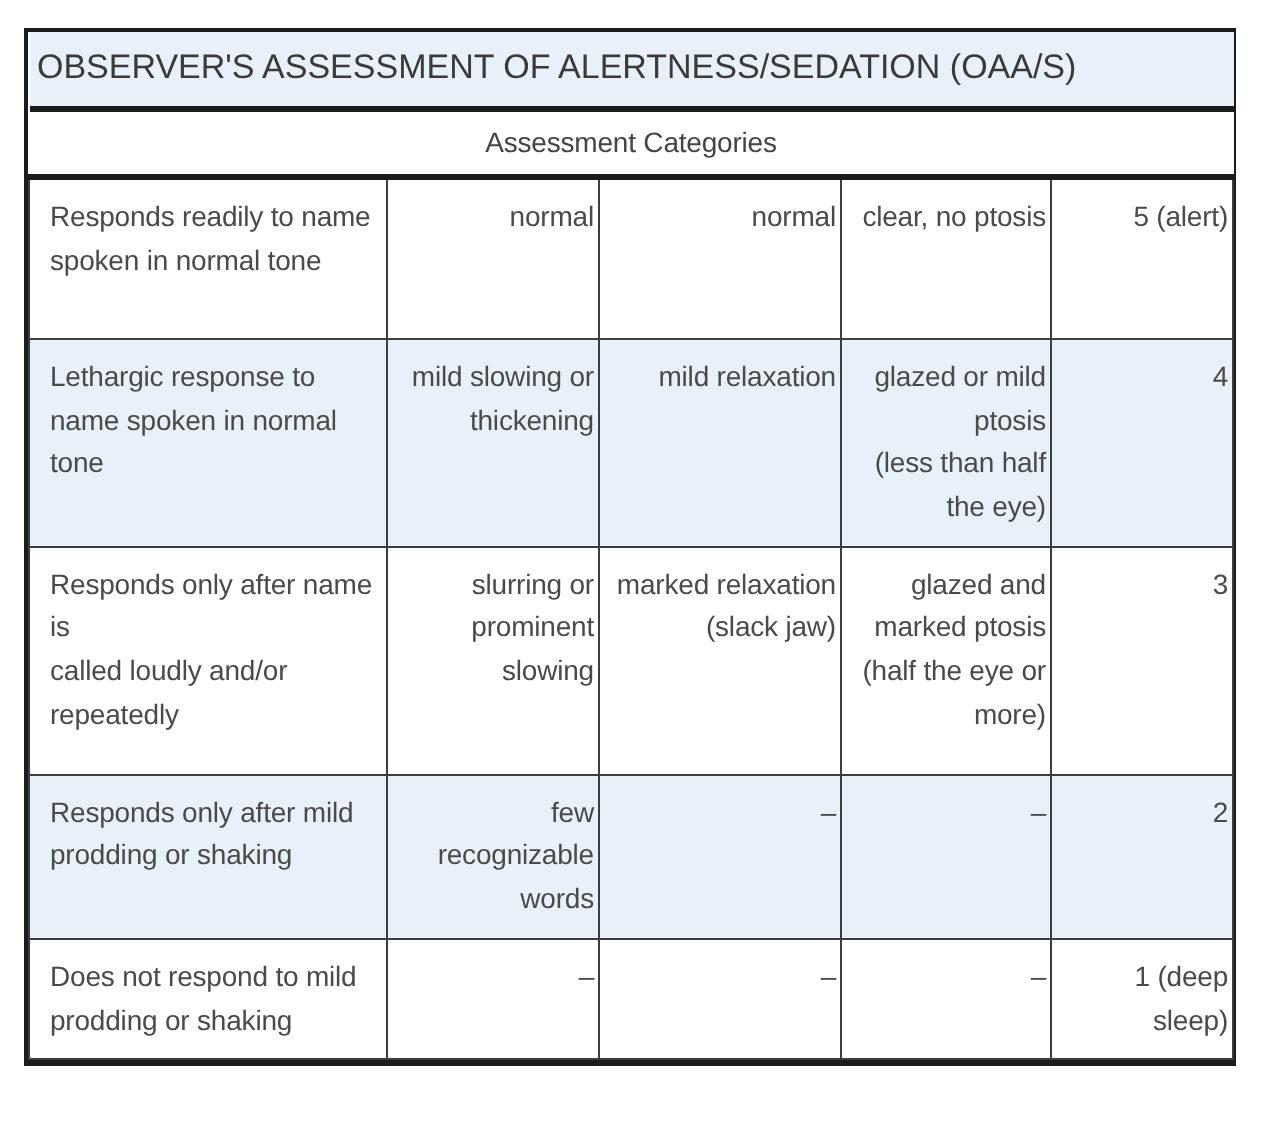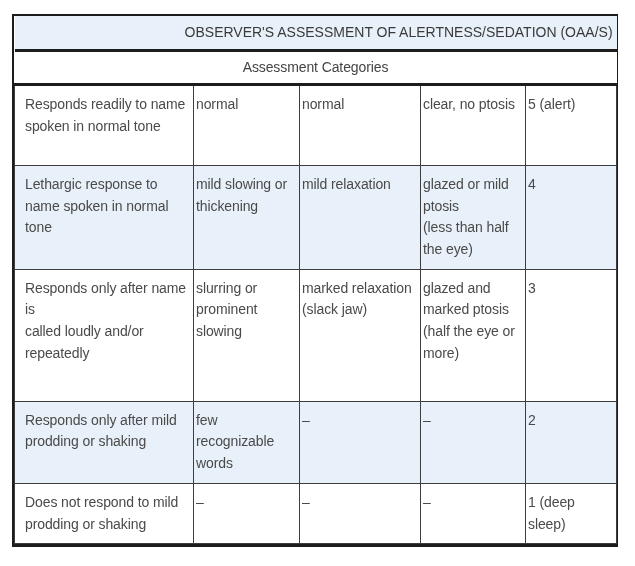--- a/index.html
+++ b/index.html
@@ -30,24 +30,24 @@
   col.c3 { width: 121px; }
   col.c4 { width: 105px; }
   col.c5 { width: 91px; }
 
   .blue { background: #e8f1f9; }
   .white { background: #ffffff; margin-left: 32px; }
 
   td.title-cell {
     border: none;
     border-bottom: 3px solid #1c1c1c;
-    text-align: right;
+    text-align: left;
     padding: 8px 4px 9px;
     color: #3a3a3a;
-    font-size: 14px;
+    font-size: 17px;
     letter-spacing: 0;
   }
   td.cat-cell {
     border: none;
     border-bottom: 3px solid #1c1c1c;
     text-align: center;
     padding: 7px 4px 8px;
     color: #444444;
   }
   th {
@@ -59,33 +59,33 @@
     text-underline-offset: 3px;
     text-align: center;
     padding: 11px 2px 6px;
     height: 53px;
     line-height: 1.5;
   }
   th.left { text-align: left; padding-left: 10px; }
   td.cell {
     border: 1px solid #3d3d3d;
     vertical-align: top;
-    text-align: left;
+    text-align: right;
     padding: 8px 2px;
     line-height: 1.55;
     white-space: pre-line;
   }
   td.cell.left {
     text-align: left;
     padding-left: 10px;
     padding-right: 6px;
   }
   tr.r1 { height: 81px; }
   tr.r2 { height: 89px; }
-  tr.r3 { height: 132px; }
+  tr.r3 { height: 114px; }
   tr.r4 { height: 72px; }
   tr.r5 { height: 52px; }
 </style>
 </head>
 <body>
 
 <div class="table-wrap">
   <table class="oaas">
     <colgroup>
       <col class="c1">

